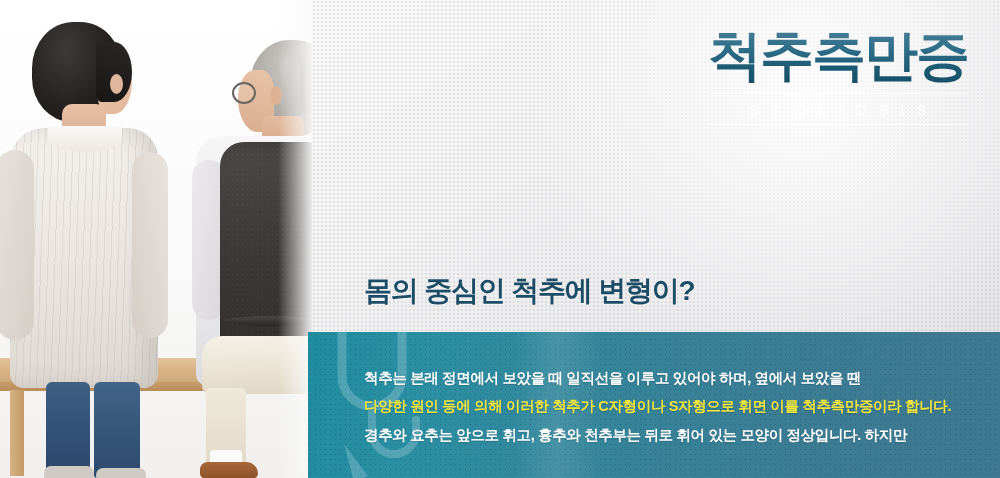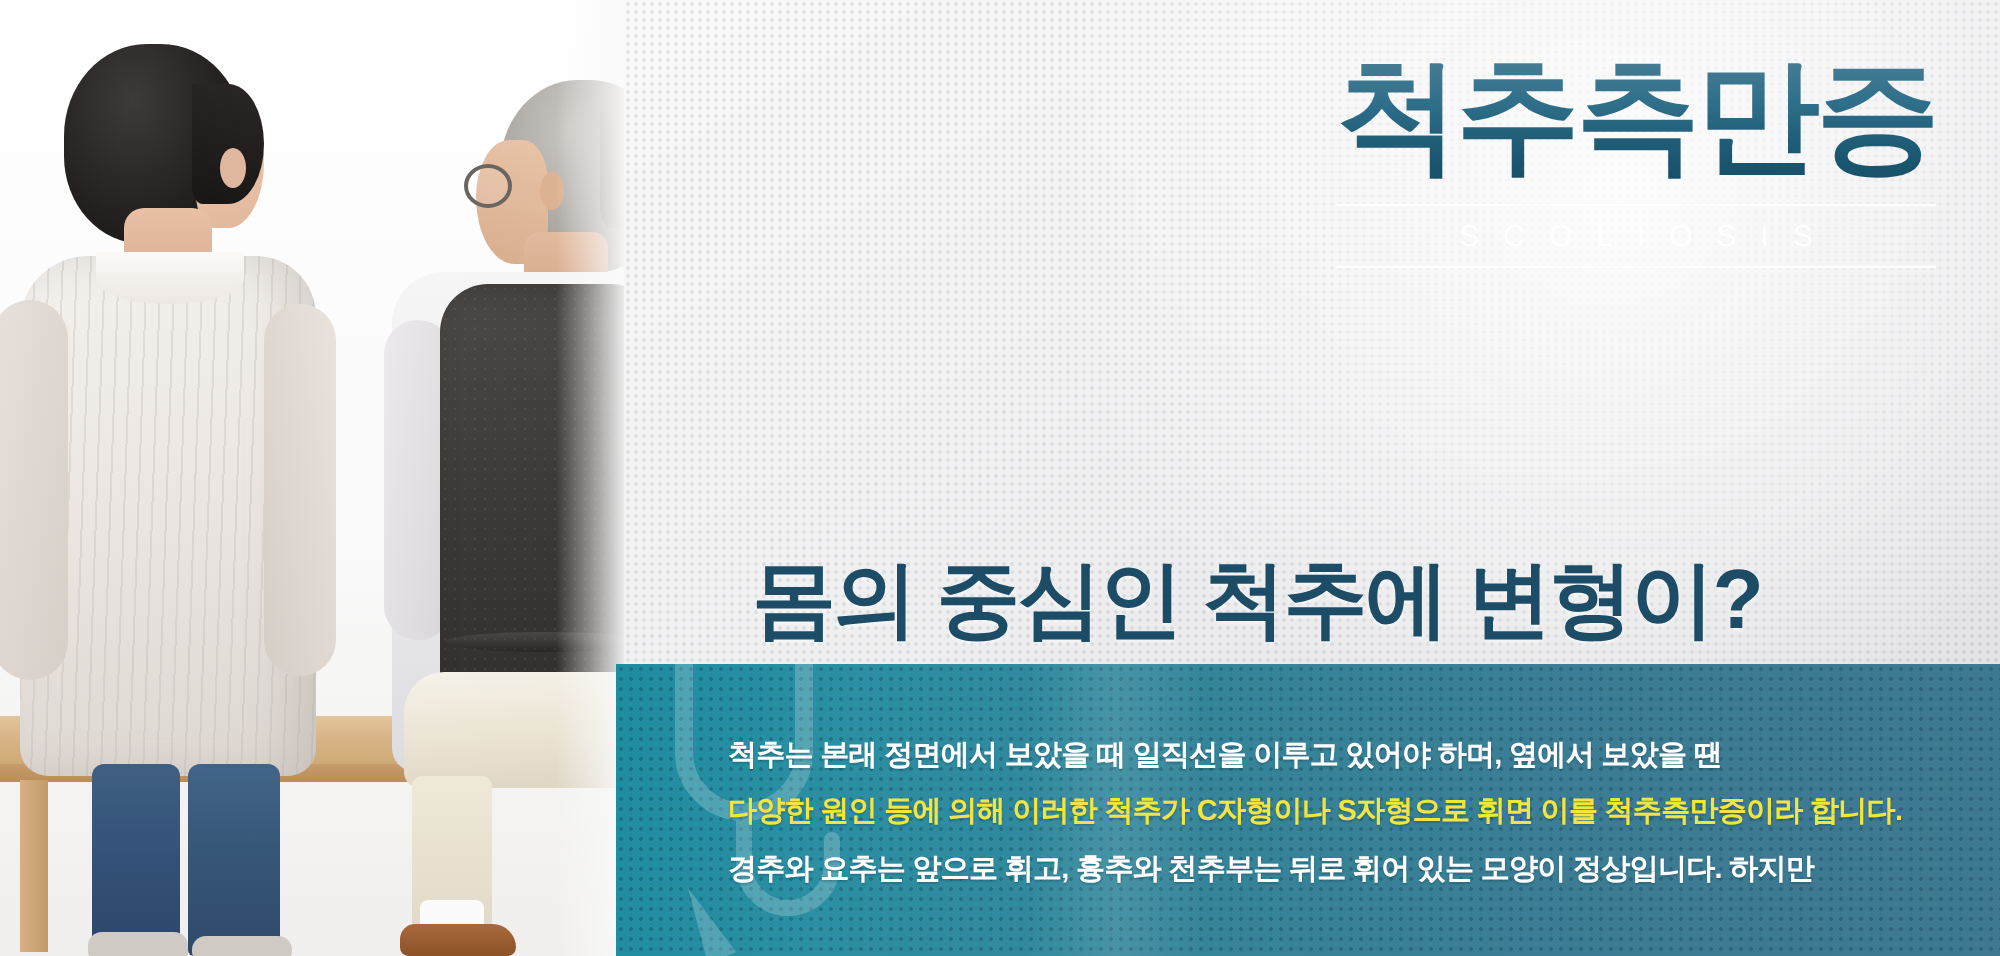--- a/index.html
+++ b/index.html
@@ -204,36 +204,36 @@
     color:#ffffff;
     font-weight:700;
     letter-spacing:-.35px;
     white-space:nowrap;
     text-shadow:0 1px 1px rgba(0,40,55,.22);
   }
   .body-line.accent { color:#f3e53f; }
 
   
   .headline {
-    position:absolute; left:376px; top:272px;
-    font-size:42px;
+    position:absolute; left:364px; top:272px;
+    font-size:28px;
     font-weight:700;
     letter-spacing:-1.2px;
     color:#1d4c67;
     white-space:nowrap;
     text-shadow:0 1px 2px rgba(255,255,255,.65);
   }
 
   
   .logo {
     position:absolute; right:32px; top:26px;
     text-align:center;
   }
   .logo-title {
-    font-size:62px;
+    font-size:54px;
     font-weight:700;
     letter-spacing:-2px;
     line-height:1.08;
     background:linear-gradient(180deg,#4b7f96 0%,#2f6f8a 38%,#1d5a74 72%,#164e66 100%);
     -webkit-background-clip:text;
     background-clip:text;
     color:transparent;
     -webkit-text-fill-color:transparent;
     white-space:nowrap;
   }

